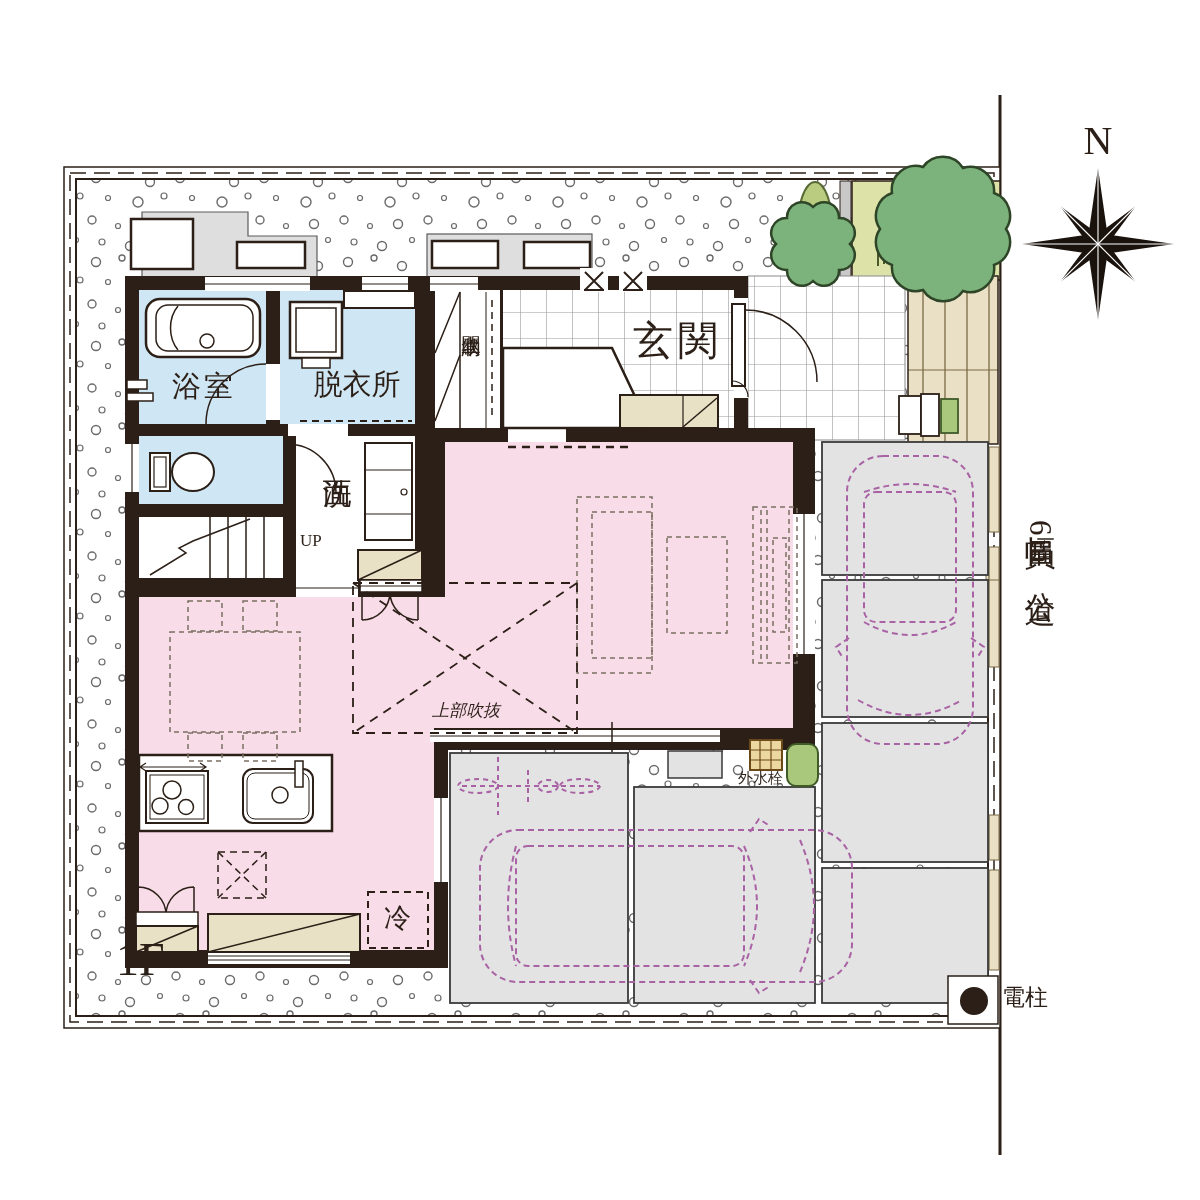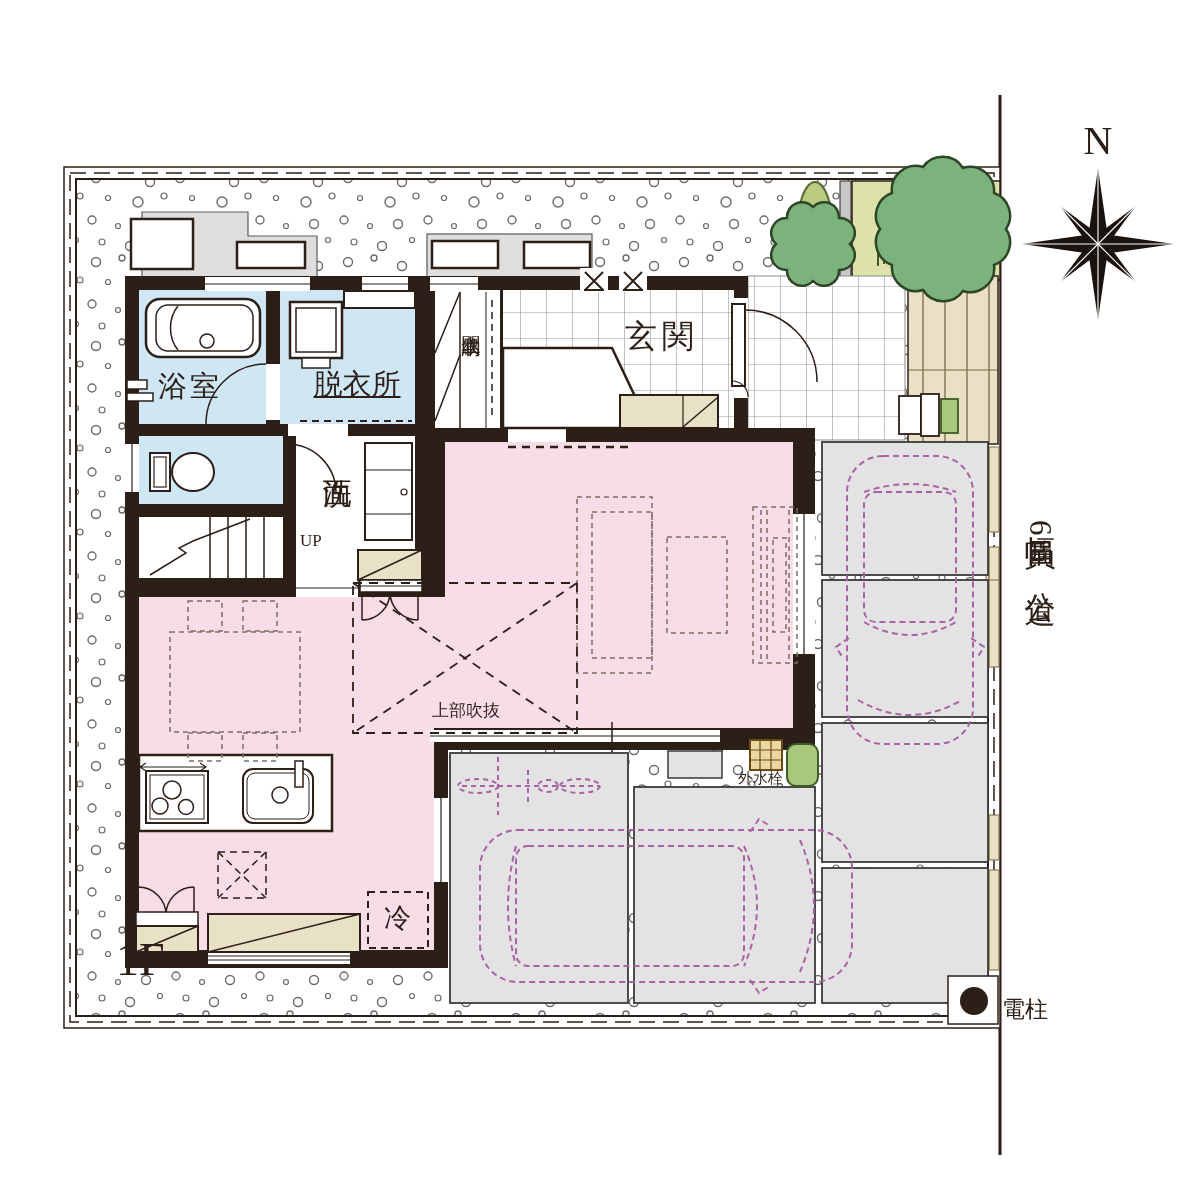--- a/index.html
+++ b/index.html
@@ -324,24 +324,24 @@
       <line x1="0" y1="0" x2="38" y2="-38"></line>
           <line x1="0" y1="0" x2="38" y2="38"></line>
       <line x1="0" y1="0" x2="-38" y2="-38"></line>
           <line x1="0" y1="0" x2="-38" y2="38"></line>
     </g>
   </g>
 </svg>
 
 <div class="lbl ctr" style="left:1080px;top:120px;width:36px;font-size:40px;">N</div>
 <div class="lbl vert" style="left:1023px;top:512px;font-size:31px;letter-spacing:4px;">幅員6m公道</div>
-<div class="lbl ctr" style="left:144px;top:371px;width:92px;font-size:29px;letter-spacing:3px;">浴室</div>
-<div class="lbl ctr" style="left:298px;top:369px;width:118px;font-size:29px;text-decoration:underline;">脱衣所</div>
+<div class="lbl ctr" style="left:158px;top:371px;width:92px;font-size:29px;letter-spacing:3px;">浴室</div>
+<div class="lbl ctr" style="left:298px;top:369px;width:118px;font-size:29px;">脱衣所</div>
 <div class="lbl vert" style="left:322px;top:456px;font-size:29px;letter-spacing:2px;">洗面</div>
 <div class="lbl" style="left:300px;top:532px;font-size:17px;">UP</div>
-<div class="lbl ctr" style="left:612px;top:320px;width:100px;font-size:32px;letter-spacing:5px;">玄関</div>
+<div class="lbl ctr" style="left:628px;top:320px;width:100px;font-size:40px;letter-spacing:5px;">玄関</div>
 <div class="lbl vert" style="left:461px;top:320px;font-size:19px;letter-spacing:1px;">土間収納</div>
-<div class="lbl" style="left:432px;top:702px;font-size:17px;">上部吹抜</div>
+<div class="lbl" style="left:432px;top:702px;font-size:17px;font-style:italic;">上部吹抜</div>
 <div class="lbl" style="left:384px;top:904px;font-size:27px;">冷</div>
 <div class="lbl" style="left:116px;top:936px;font-size:46px;">1F</div>
 <div class="lbl" style="left:738px;top:771px;font-size:15px;font-family:Liberation Serif, serif;">外水栓</div>
-<div class="lbl" style="left:1002px;top:986px;font-size:23px;margin-top:12px;">電柱</div>
+<div class="lbl" style="left:1002px;top:986px;font-size:23px;">電柱</div>
 </div>
 
 </body></html>

